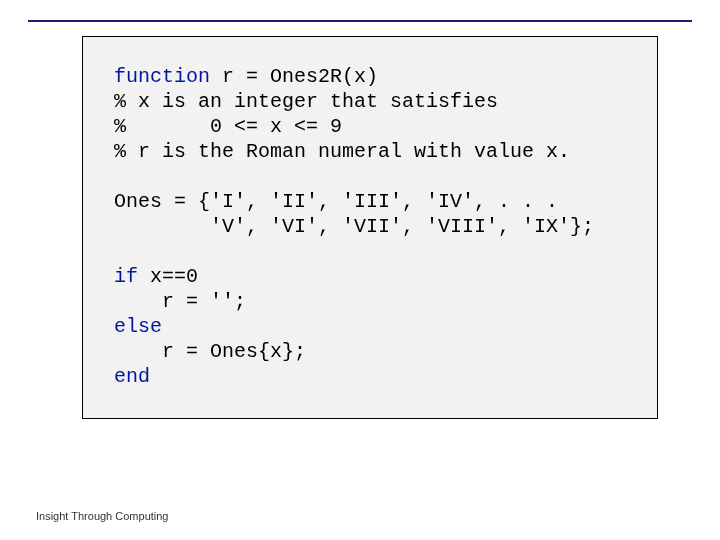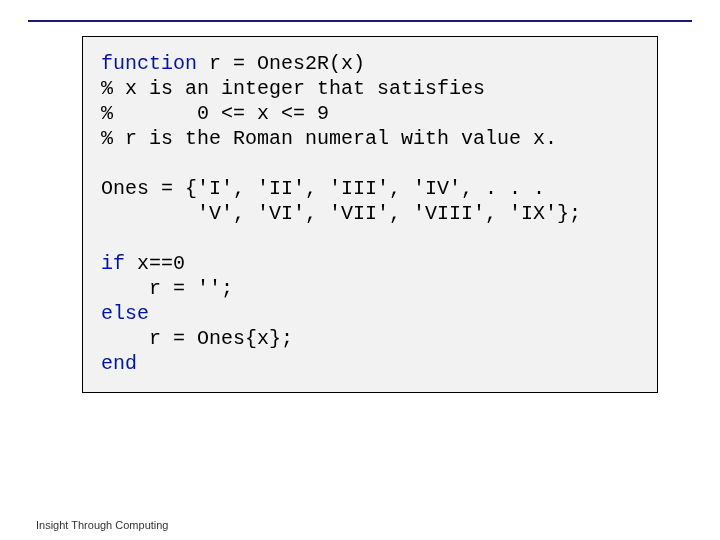--- a/index.html
+++ b/index.html
@@ -31,32 +31,32 @@
     border-top: 2px solid #1a1a7a;
     margin: 0 0 14px 0;
   }
   .codebox {
     margin: 0 34px 0 54px;
     background: #f2f2f2;
     border: 1px solid #000;
     padding: 10px 14px 12px 14px;
   }
   pre {
-    margin: 4px;
+    margin: 17px;
     font-family: "Courier New", Courier, monospace;
     font-size: 20px;
     line-height: 1.25;
     color: #000;
     white-space: pre;
   }
   .kw { color: #0015a0; }
   .footer {
     position: absolute;
     left: 36px;
-    bottom: 9px;
+    bottom: 18px;
     font-family: "Trebuchet MS", Arial, sans-serif;
     font-size: 11px;
     color: #333;
   }
 </style>
 </head>
 <body>
 
 <div class="slide">
   <hr class="rule">

